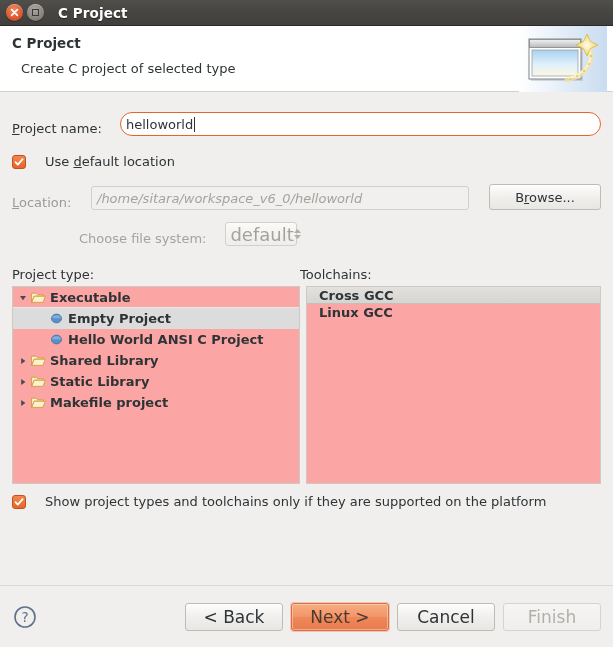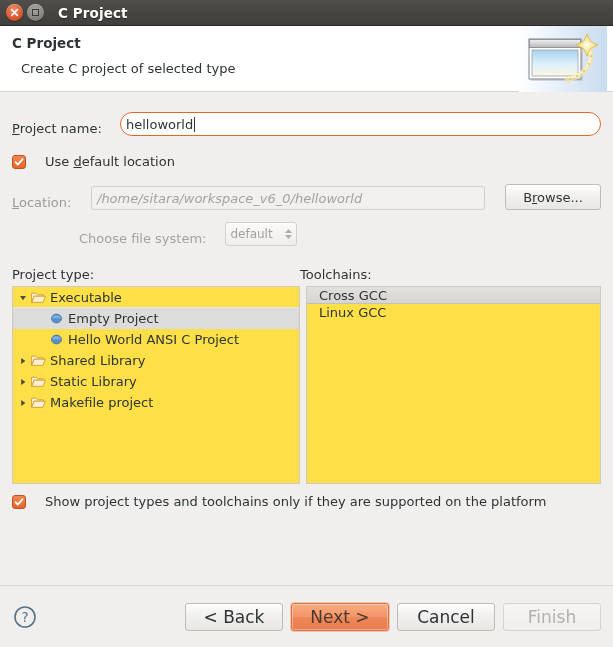--- a/index.html
+++ b/index.html
@@ -172,50 +172,51 @@
   .btn {
     background: linear-gradient(to bottom, #fdfdfc 0%, #f0efed 50%, #e9e7e4 100%);
     border: 1px solid #bfbbb5;
     border-radius: 3px;
     box-sizing: border-box;
     font-size: 13px;
     color: #2e3436;
     display: flex; align-items: center; justify-content: center;
     box-shadow: inset 0 1px 0 rgba(255,255,255,.85);
   }
-  .browse-btn { width: 96px; height: 26px; flex: 0 0 auto; }
+  .browse-btn { width: 112px; height: 26px; flex: 0 0 auto; }
 
   .fs-row { margin-top: 12px; margin-left: 67px; }
   .fs-label { color: #a5a29e; margin-right: 7px; }
   .fs-combo {
     width: 72px; height: 24px;
     background: linear-gradient(to bottom, #fbfaf9 0%, #efedeb 100%);
     border: 1px solid #d3d0cb;
     border-radius: 3px;
     box-sizing: border-box;
     display: flex; align-items: center;
     padding: 0 4px;
     color: #a5a29e;
-    font-size: 12px;
+    font-size: 18px;
     justify-content: space-between;
   }
   .spin { display: flex; flex-direction: column; align-items: center; gap: 2px; }
 
   
   .panel-heads { display: flex; margin-top: 21px; }
   .panel-heads .ph1 { width: 288px; flex: 0 0 auto; }
   .panel-heads .ph2 { flex: 1 1 auto; margin-left: 0px; }
 
   .panels { display: flex; margin-top: 4px; height: 198px; }
   .panel {
-    background: #fde047;
+    background: #fca5a5;
     border: 1px solid #cdcac5;
     box-sizing: border-box;
     overflow: hidden;
     position: relative;
+    font-weight: bold;
   }
   .panel-left { width: 288px; flex: 0 0 auto; }
   .panel-right { flex: 1 1 auto; margin-left: 6px; }
 
   .tree-row {
     height: 21px;
     display: flex;
     align-items: center;
     font-size: 13px;
     color: #2e3436;

